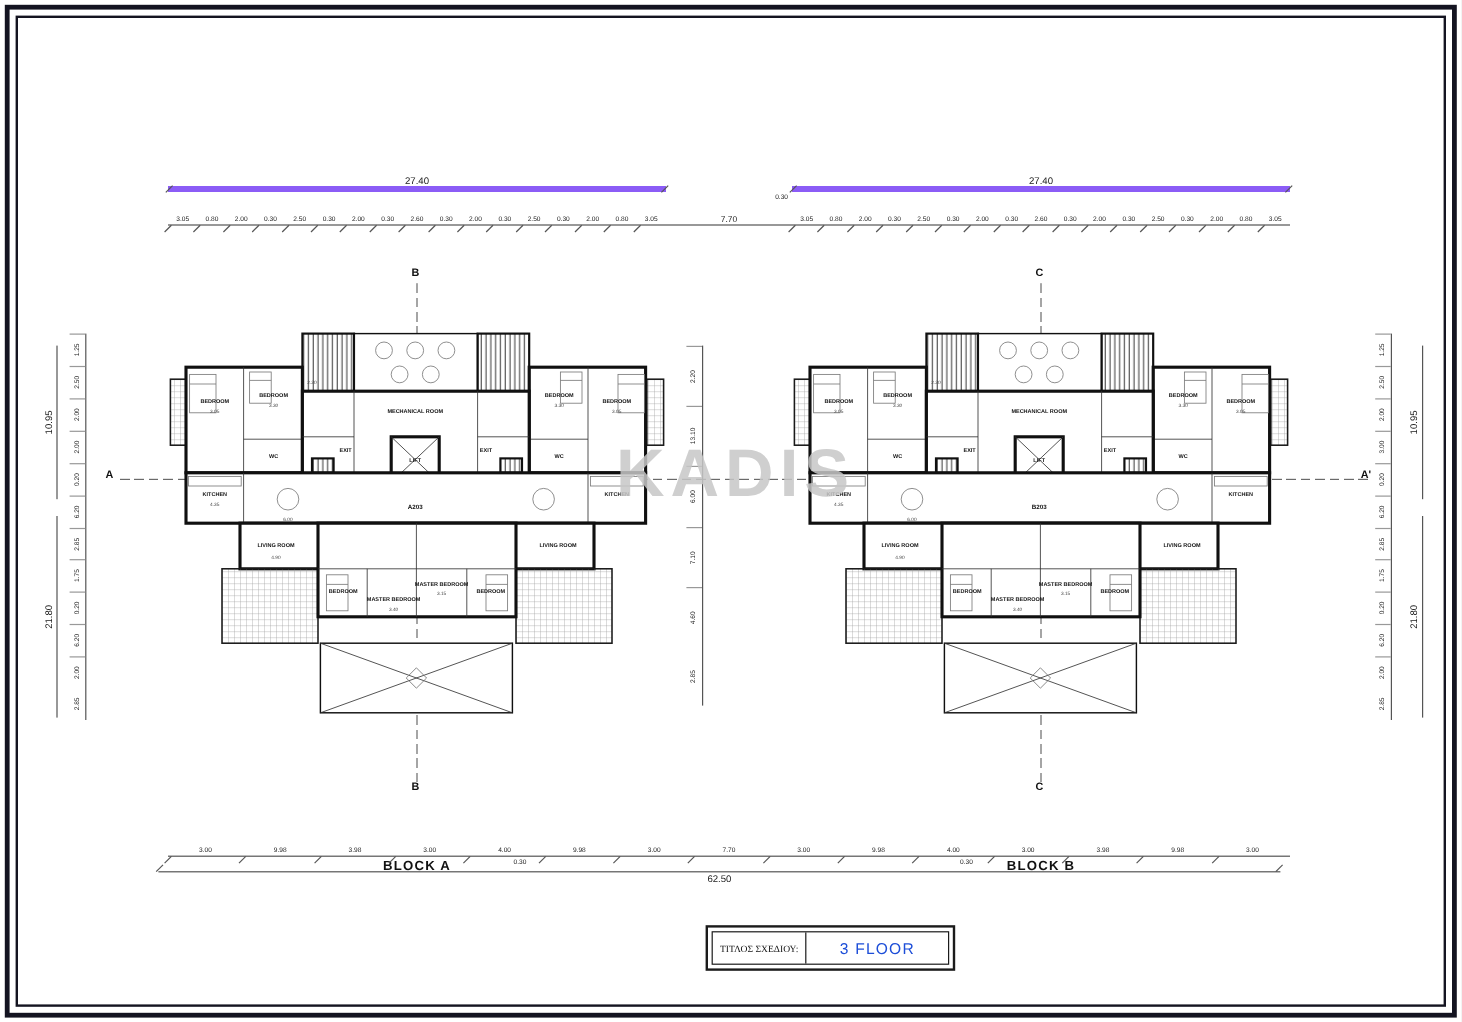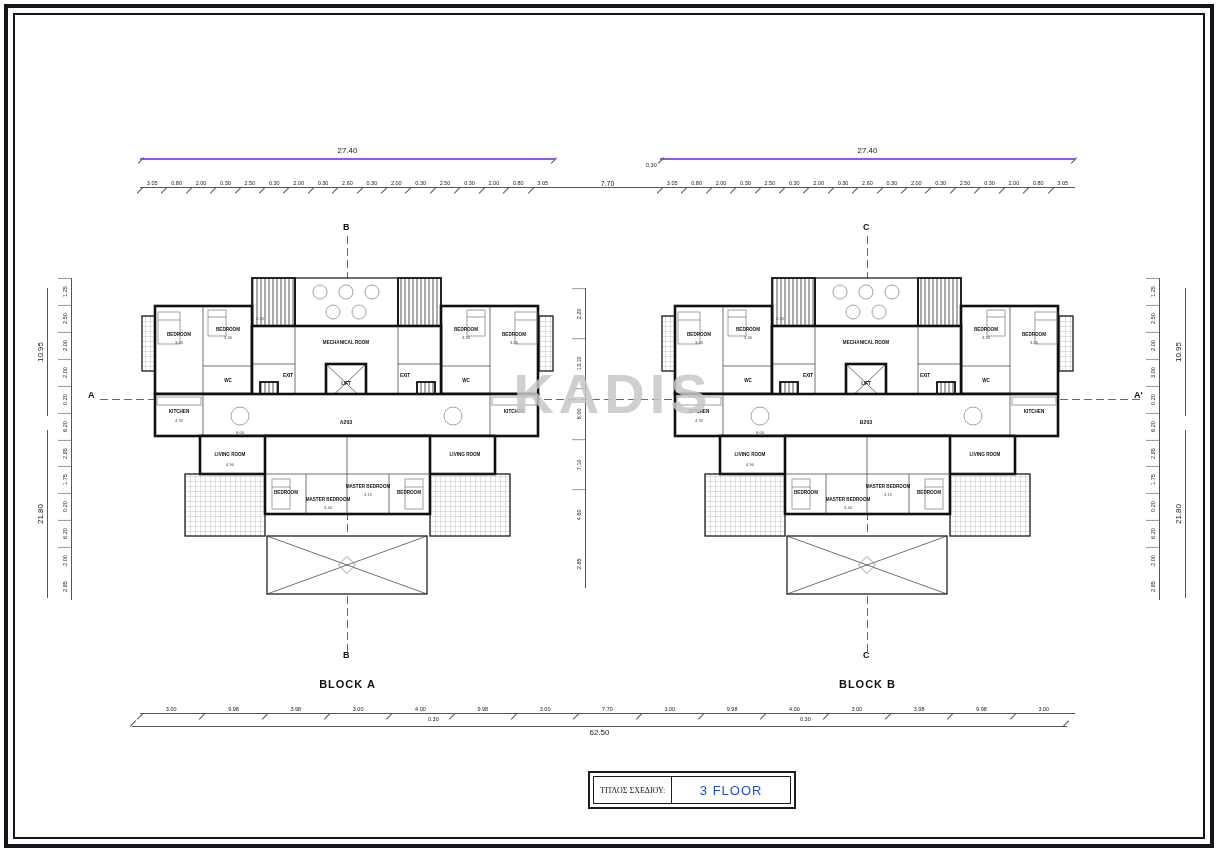--- a/index.html
+++ b/index.html
@@ -18,24 +18,24 @@
   svg .wall1 { fill:#ffffff; stroke:#101010; stroke-width:1.2; }
   svg .thin  { stroke:#333333; stroke-width:0.7; fill:none; }
   svg .furn  { stroke:#7a7a7a; stroke-width:0.7; fill:none; }
   svg .hatch { fill:url(#hatchGrid); stroke:#1a1a1a; stroke-width:1.3; }
   svg .stair { fill:url(#stairLines); stroke:#101010; stroke-width:1.8; }
   svg text.rlabel { font-size:4.6px; font-weight:bold; fill:#111; text-anchor:middle; font-family:"Liberation Sans",sans-serif; }
   svg text.rdim   { font-size:4px; fill:#444; text-anchor:middle; font-family:"Liberation Sans",sans-serif; }
   svg text.unit   { font-size:5.2px; font-weight:bold; fill:#111; text-anchor:middle; font-family:"Liberation Sans",sans-serif; }
 
   
-  .block-caption { position:absolute; width:415px; text-align:center; font-size:11px; font-weight:bold; letter-spacing:1px; color:#111; z-index:3; }
-
-  
-  .htotal { position:absolute; height:14px; border-bottom:2px solid #8b5cf6; text-align:center; font-size:8px; color:#222; z-index:3; }
+  .block-caption { position:absolute; width:415px; text-align:center; font-size:11px; font-weight:bold; letter-spacing:1px; color:#111; z-index:3;margin-top:38px; }
+
+  
+  .htotal { position:absolute; height:14px; border-bottom:5px solid #8b5cf6; text-align:center; font-size:8px; color:#222; z-index:3; }
   .htotal::before,.htotal::after { content:""; position:absolute; bottom:-3px; width:8px; border-top:1px solid #555; transform:rotate(-45deg); }
   .htotal::before { left:-3px; } .htotal::after { right:-3px; }
   .htotal-b { position:absolute; height:14px; border-top:1px solid #555; text-align:center; font-size:8px; color:#222; padding-top:1px; z-index:3; }
   .htotal-b::before,.htotal-b::after { content:""; position:absolute; top:-4px; width:8px; border-top:1px solid #555; transform:rotate(-45deg); }
   .htotal-b::before { left:-3px; } .htotal-b::after { right:-3px; }
   .hchain { position:absolute; height:16px; border-bottom:1px solid #555; display:flex; z-index:3; }
   .hchain .seg { flex:1; position:relative; display:flex; align-items:flex-end; justify-content:center; font-size:5.5px; color:#222; padding-bottom:1px; }
   .hchain .seg::before { content:""; position:absolute; left:-4px; bottom:-4px; width:8px; border-top:1px solid #555; transform:rotate(-45deg); }
   .hgap { position:absolute; height:16px; border-bottom:1px solid #555; display:flex; align-items:flex-end; justify-content:center; font-size:7px; color:#222; z-index:3; }
   .tiny { position:absolute; font-size:5.5px; color:#222; z-index:3; }

